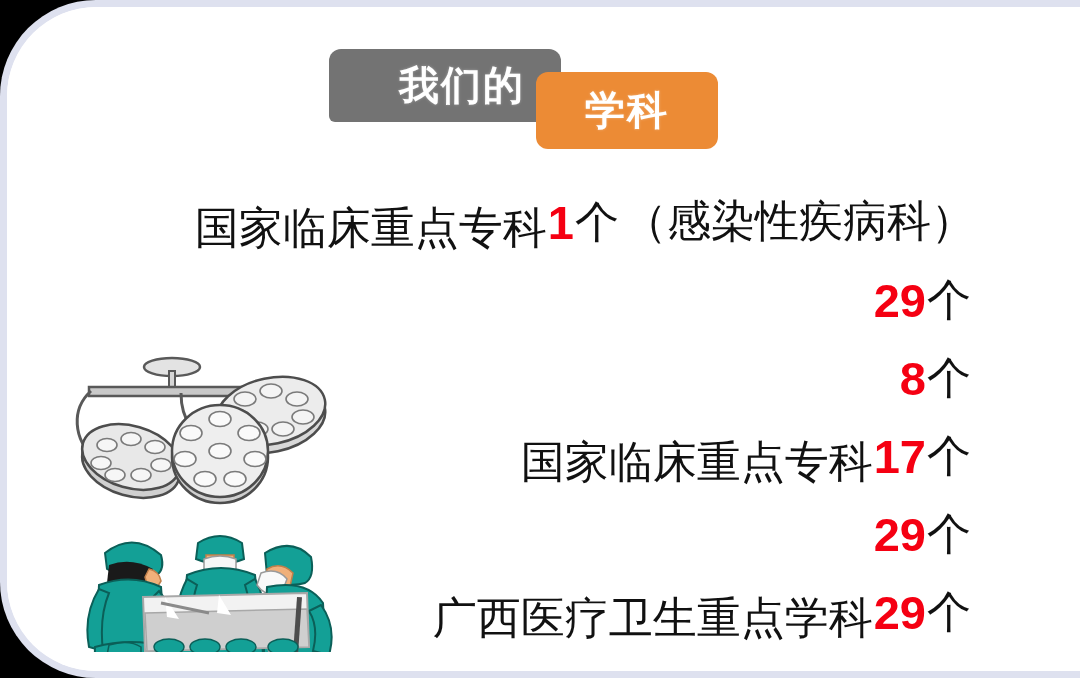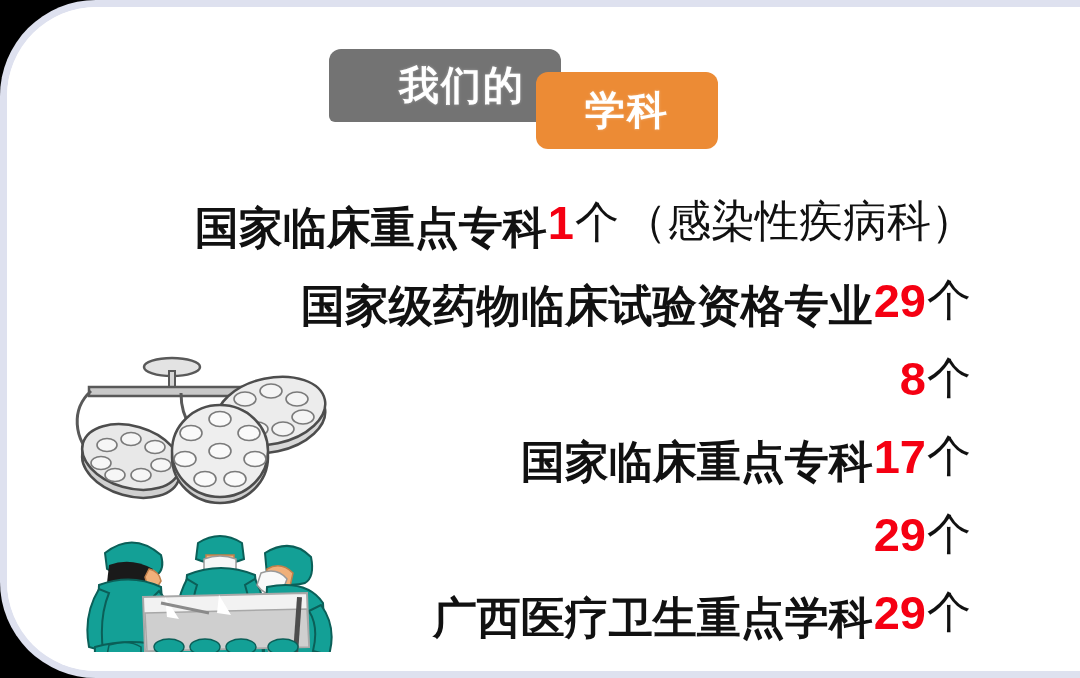--- a/index.html
+++ b/index.html
@@ -92,21 +92,21 @@
     white-space: nowrap;
     color: #111111;
     font-size: 44px;
     line-height: 1.0;
     height: 78px;
     display: flex;
     align-items: center;
     justify-content: flex-end;
     letter-spacing: 0px;
   }
-  .stat-line .txt { font-weight: 700; margin-top: 12px; }
+  .stat-line .txt { font-weight: 400; margin-top: 12px; }
   .stat-line .num {
     color: #f50012;
     font-weight: bold;
     font-size: 47px;
     padding: 0 1px;
   }
   .stat-line .unit { font-weight: 400; }
   .stat-line .note { font-weight: 400; padding-left: 4px; font-family: Liberation Serif, serif; }
 
   
@@ -139,21 +139,20 @@
       <div id="stats">
 
         <div class="stat-line">
           <span class="txt">国家临床重点专科</span>
           <span class="num">1</span>
           <span class="unit">个</span>
           <span class="note">（感染性疾病科）</span>
         </div>
 
         <div class="stat-line">
-          <span class="txt">国家级药物临床试验资格专业</span>
           <span class="num">29</span>
           <span class="unit">个</span>
           <span class="note"></span>
         </div>
 
         <div class="stat-line">
           <span class="num">8</span>
           <span class="unit">个</span>
           <span class="note"></span>
         </div>

